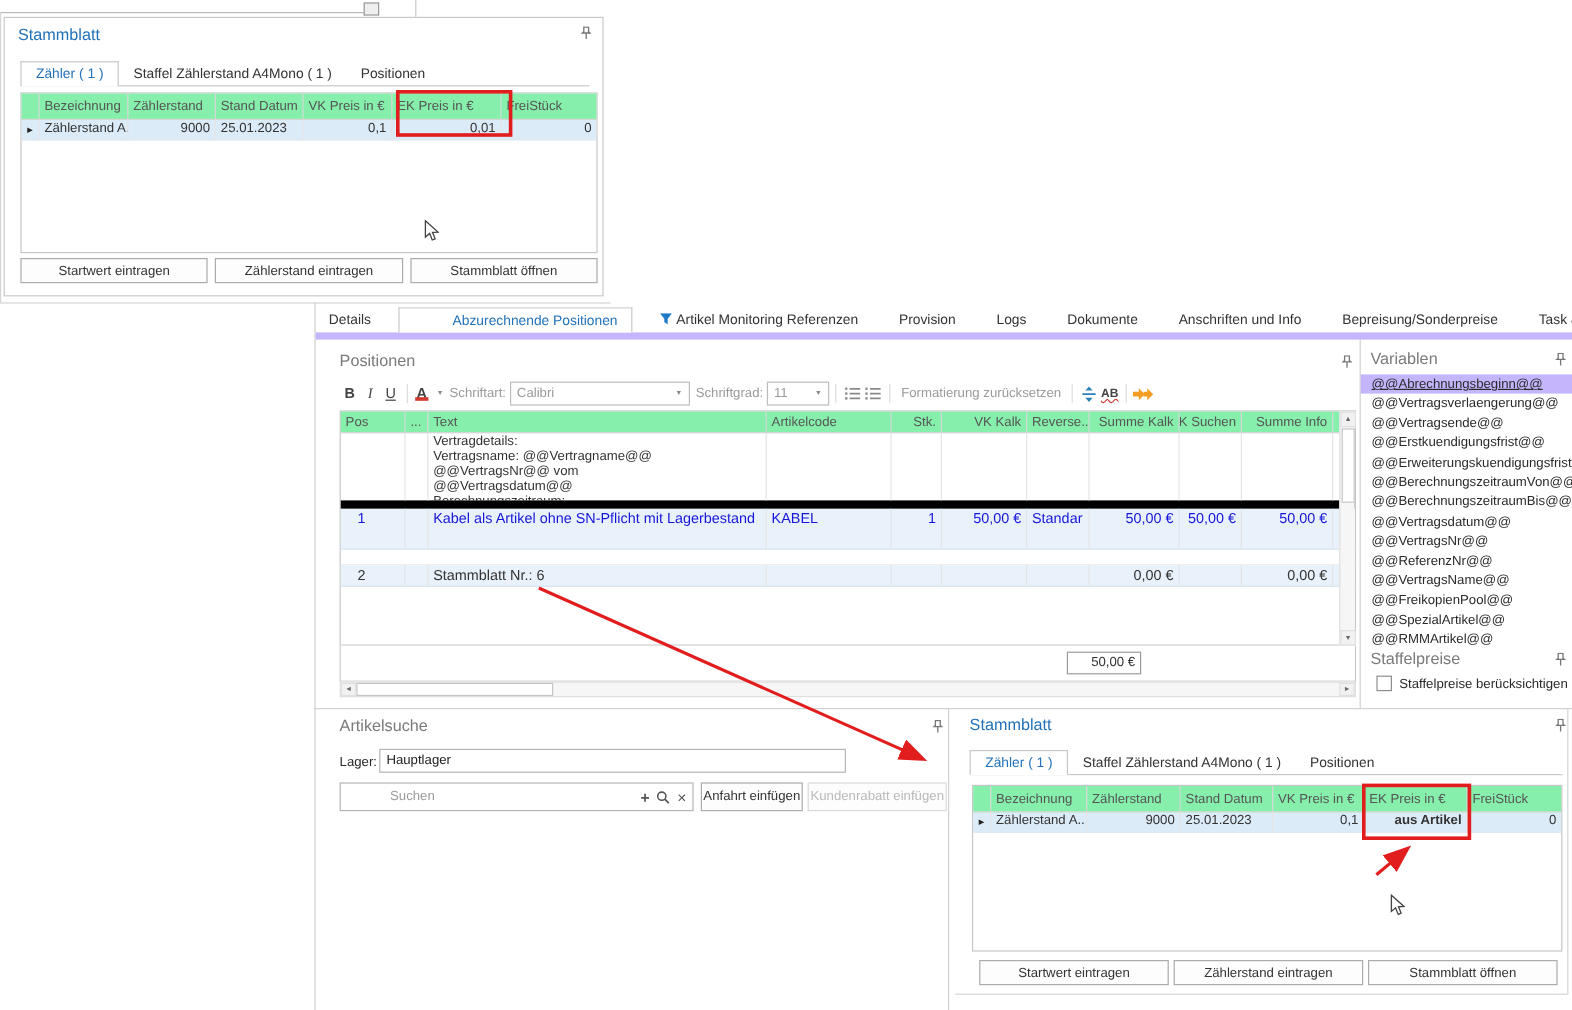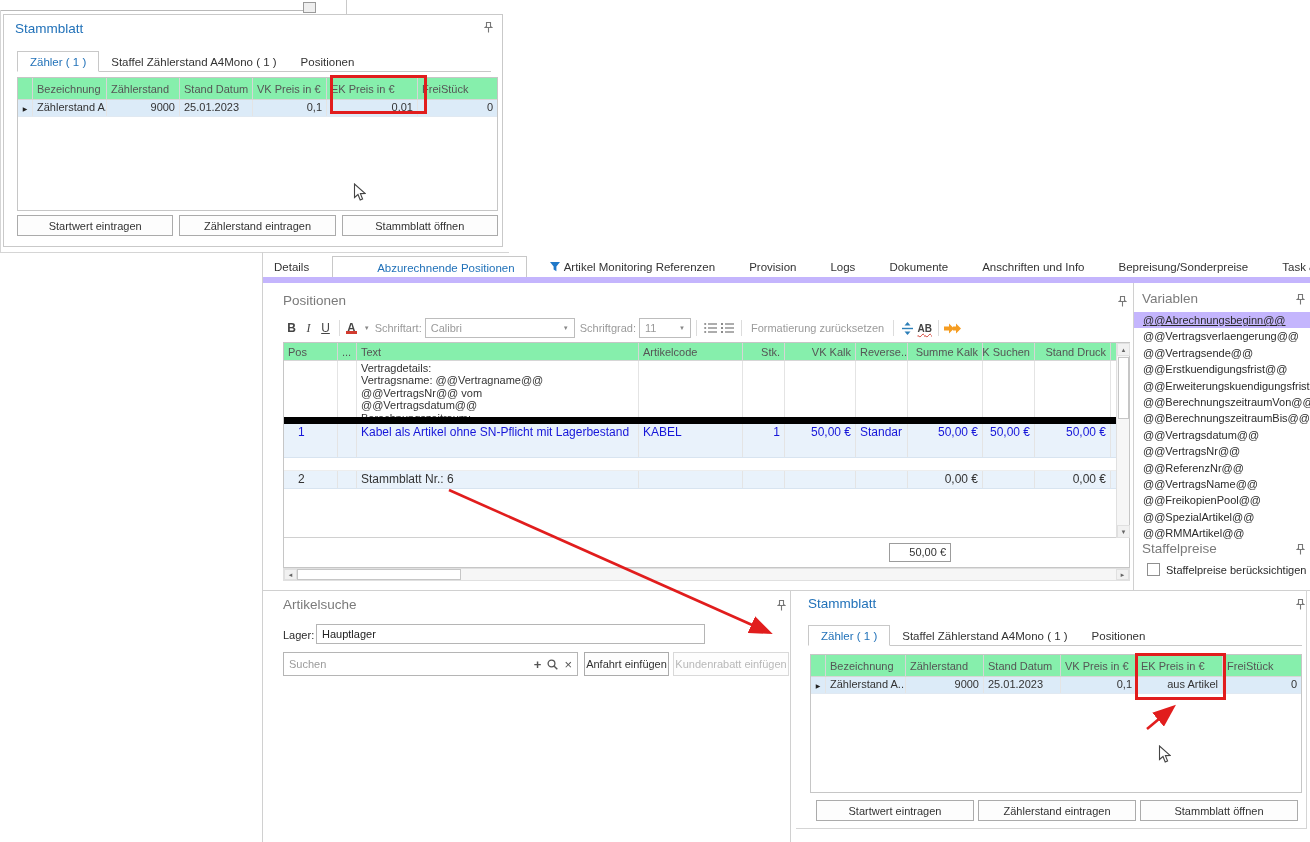--- a/index.html
+++ b/index.html
@@ -221,21 +221,21 @@
   <div class="grow ghead" style="height:18px;">
     <div class="gcell" style="width:54px;">Pos</div>
     <div class="gcell" style="width:19px;">...</div>
     <div class="gcell" style="width:282px;">Text</div>
     <div class="gcell" style="width:104px;">Artikelcode</div>
     <div class="gcell r" style="width:42px;">Stk.</div>
     <div class="gcell r" style="width:71px;">VK Kalk</div>
     <div class="gcell" style="width:52px;">Reverse...</div>
     <div class="gcell r" style="width:75px;">Summe Kalk</div>
     <div class="gcell r" style="width:52px;">VK Suchen</div>
-    <div class="gcell r" style="width:76px;">Stand Druck</div>
+    <div class="gcell r" style="width:76px;">Summe Info</div>
     <div class="gcell" style="width:7px;border-right:none;"></div>
   </div>
 
   <div class="grow" style="height:63px;border-bottom:7px solid #000000;">
     <div class="gcell" style="width:54px;"></div>
     <div class="gcell" style="width:19px;"></div>
     <div class="gcell" style="width:282px;white-space:pre-line;line-height:12.4px;">Vertragdetails:
 Vertragsname: @@Vertragname@@ @@VertragsNr@@ vom
 @@Vertragsdatum@@
 Berechnungszeitraum: @@BerechnungszeitraumVon@@ bis
@@ -330,21 +330,21 @@
 
 <div class="panel-title abs" style="left:283px;top:597px;">Artikelsuche</div>
 <span class="pin abs" style="left:777px;top:600px;">
   <svg width="9" height="11" viewBox="0 0 9 11">
       <path d="M2.5,0.5 h4 v4 l1.2,1 h-6.4 l1.2,-1 z M4.5,6 v4.5" fill="none" stroke="#777" stroke-width="1.1"></path>
     </svg>
 </span>
 <span class="abs" style="left:283px;top:629px;color:#2a2a2a;">Lager:</span>
 <input type="text" class="abs" style="left: 316px; top: 624px; width: 389px; height: 20px;" value="Hauptlager">
 <div class="abs" style="left:283px;top:652px;width:295px;height:24px;border:1px solid #b5b5b5;background:#fff;display:flex;align-items:center;">
-  <input type="text" style="border: none; flex: 1 1 0%; height: 20px;" placeholder="Suchen">
+  <input type="text" style="border: none; flex: 1 1 0%; height: 20px; margin-left: 36px;" placeholder="Suchen">
   <span style="color:#555;font-size:13px;padding:0 3px;font-weight:bold;">+</span>
   <span style="padding:0 3px;display:flex;">
       <svg width="11" height="11" viewBox="0 0 11 11">
         <circle cx="4.5" cy="4.5" r="3.4" fill="none" stroke="#555" stroke-width="1.3"></circle>
         <line x1="7.2" y1="7.2" x2="10.3" y2="10.3" stroke="#555" stroke-width="1.4"></line>
       </svg>
     </span>
   <span style="color:#555;font-size:13px;padding:0 5px 0 3px;">×</span>
 </div>
 <button class="btn abs" style="left:584px;top:652px;width:85px;height:24px;">Anfahrt einfügen</button>
@@ -370,21 +370,21 @@
     <div class="gcell" style="width:76px;">VK Preis in €</div>
     <div class="gcell" style="width:86px;">EK Preis in €</div>
     <div class="gcell" style="width:78px;border-right:none;">FreiStück</div>
   </div>
   <div class="grow hl" style="height:17px;border-bottom:1px solid #e0e9f2;">
     <div class="gcell marker" style="width:15px;">▶</div>
     <div class="gcell" style="width:80px;">Zählerstand A...</div>
     <div class="gcell r" style="width:78px;">9000</div>
     <div class="gcell" style="width:77px;">25.01.2023</div>
     <div class="gcell r" style="width:76px;">0,1</div>
-    <div class="gcell r" style="width:86px;">aus Artikel</div>
+    <div class="gcell r" style="width:86px;font-weight:bold;">aus Artikel</div>
     <div class="gcell r" style="width:78px;border-right:none;">0</div>
   </div>
 </div>
 <div class="abs" style="left:816px;top:800px;width:482px;height:21px;display:flex;gap:4px;">
   <button class="btn" style="flex:1;">Startwert eintragen</button>
   <button class="btn" style="flex:1;">Zählerstand eintragen</button>
   <button class="btn" style="flex:1;">Stammblatt öffnen</button>
 </div>
 <div class="hline" style="left:796px;top:828px;width:510px;background:#d5d5d5;"></div>
 <div class="vline" style="left:1306px;top:590px;height:239px;background:#d5d5d5;"></div>

